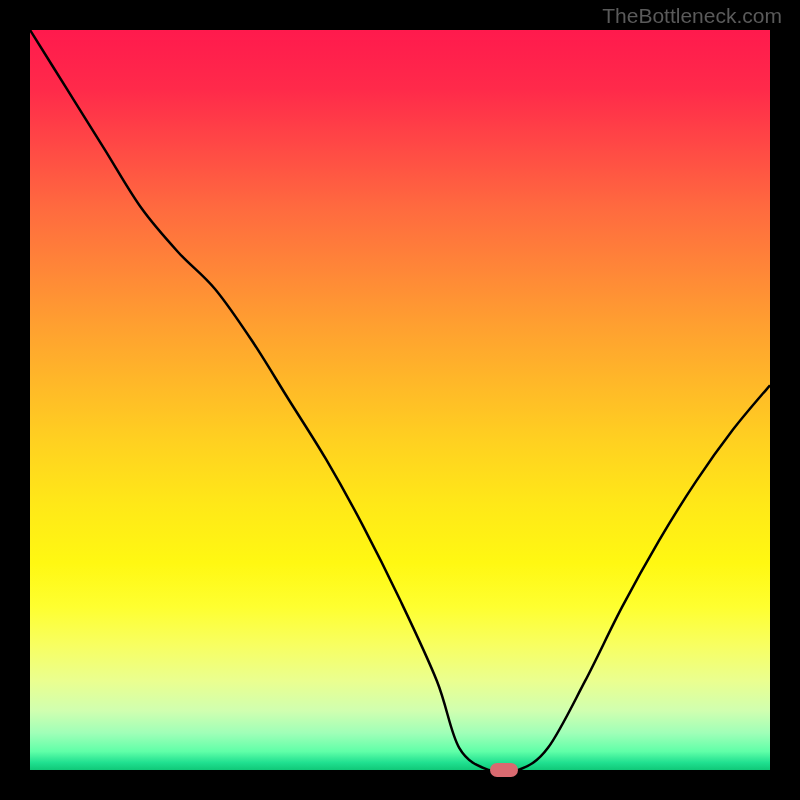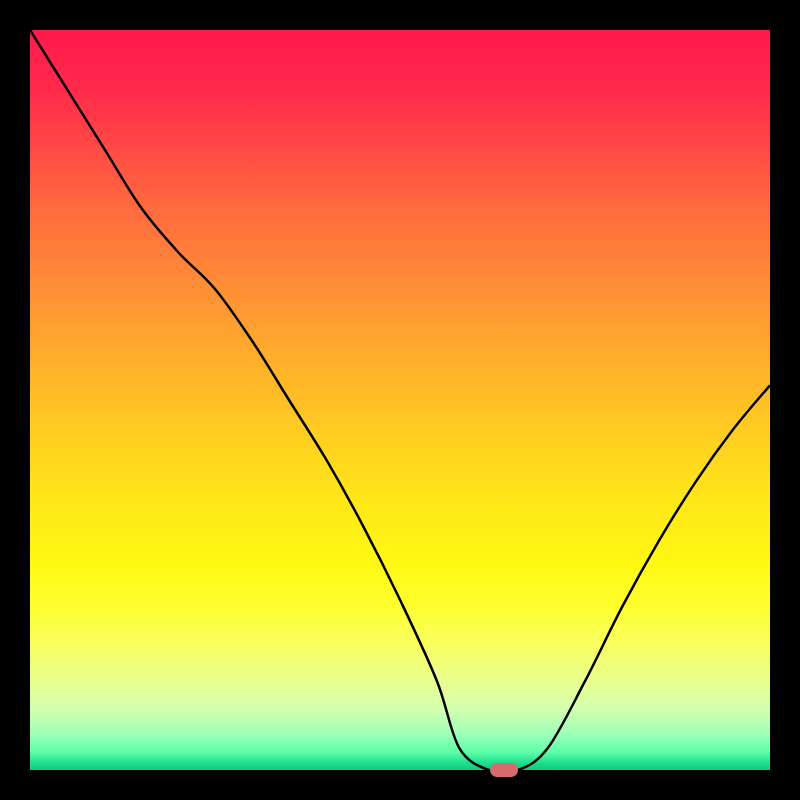--- a/index.html
+++ b/index.html
@@ -73,20 +73,21 @@
     height: 14px;
     background: #d96a70;
     border-radius: 7px;
     transform: translate(-50%, -50%);
   }
 </style>
 </head>
 <body>
 
 <div class="container">
+  <div class="watermark">TheBottleneck.com</div>
   <div class="plot-area">
     <div class="gradient-bg"></div>
     <svg class="curve" viewBox="0 0 740 740" preserveAspectRatio="none">
       <path id="curve-path" fill="none" stroke="#000" stroke-width="2.5" d="M 0 0 C 6.166666666666667 9.866666666666655, 24.666666666666664 39.4666666666666, 37 59.19999999999993 C 49.333333333333336 78.93333333333327, 61.666666666666664 98.66666666666663, 74 118.39999999999998 C 86.33333333333333 138.13333333333333, 98.66666666666667 160.33333333333334, 111 177.60000000000002 C 123.33333333333333 194.8666666666667, 135.66666666666666 208.43333333333334, 148 222 C 160.33333333333334 235.56666666666666, 172.66666666666666 244.2, 185 259 C 197.33333333333334 273.8, 209.66666666666666 292.3, 222 310.8 C 234.33333333333334 329.3, 246.66666666666666 350.26666666666665, 259 370 C 271.3333333333333 389.73333333333335, 283.6666666666667 408.23333333333335, 296 429.2 C 308.3333333333333 450.16666666666663, 320.6666666666667 472.3666666666666, 333 495.79999999999995 C 345.3333333333333 519.2333333333332, 357.66666666666663 543.9, 370 569.8 C 382.33333333333337 595.6999999999999, 397.1333333333334 626.5333333333334, 407.00000000000006 651.2 C 416.86666666666673 675.8666666666667, 420.56666666666666 703, 429.2 717.8 C 437.8333333333333 732.5999999999999, 448.93333333333334 736.3, 458.8 740 C 468.6666666666667 743.7, 478.53333333333336 743.7, 488.40000000000003 740 C 498.2666666666667 736.3, 506.9 732.5999999999999, 518 717.8 C 529.1 703, 542.6666666666666 674.6333333333333, 555 651.2 C 567.3333333333334 627.7666666666668, 579.6666666666666 600.6333333333334, 592 577.2 C 604.3333333333334 553.7666666666667, 616.6666666666666 531.5666666666667, 629 510.6 C 641.3333333333334 489.6333333333333, 653.6666666666666 469.9, 666 451.4 C 678.3333333333334 432.9, 690.6666666666666 415.6333333333333, 703 399.59999999999997 C 715.3333333333334 383.5666666666666, 733.8333333333334 362.59999999999997, 740 355.2 "></path>
     </svg>
     <div class="marker" id="marker" style="left: 473.6px; top: 740px;"></div>
   </div>
 </div>
 
 </body></html>

